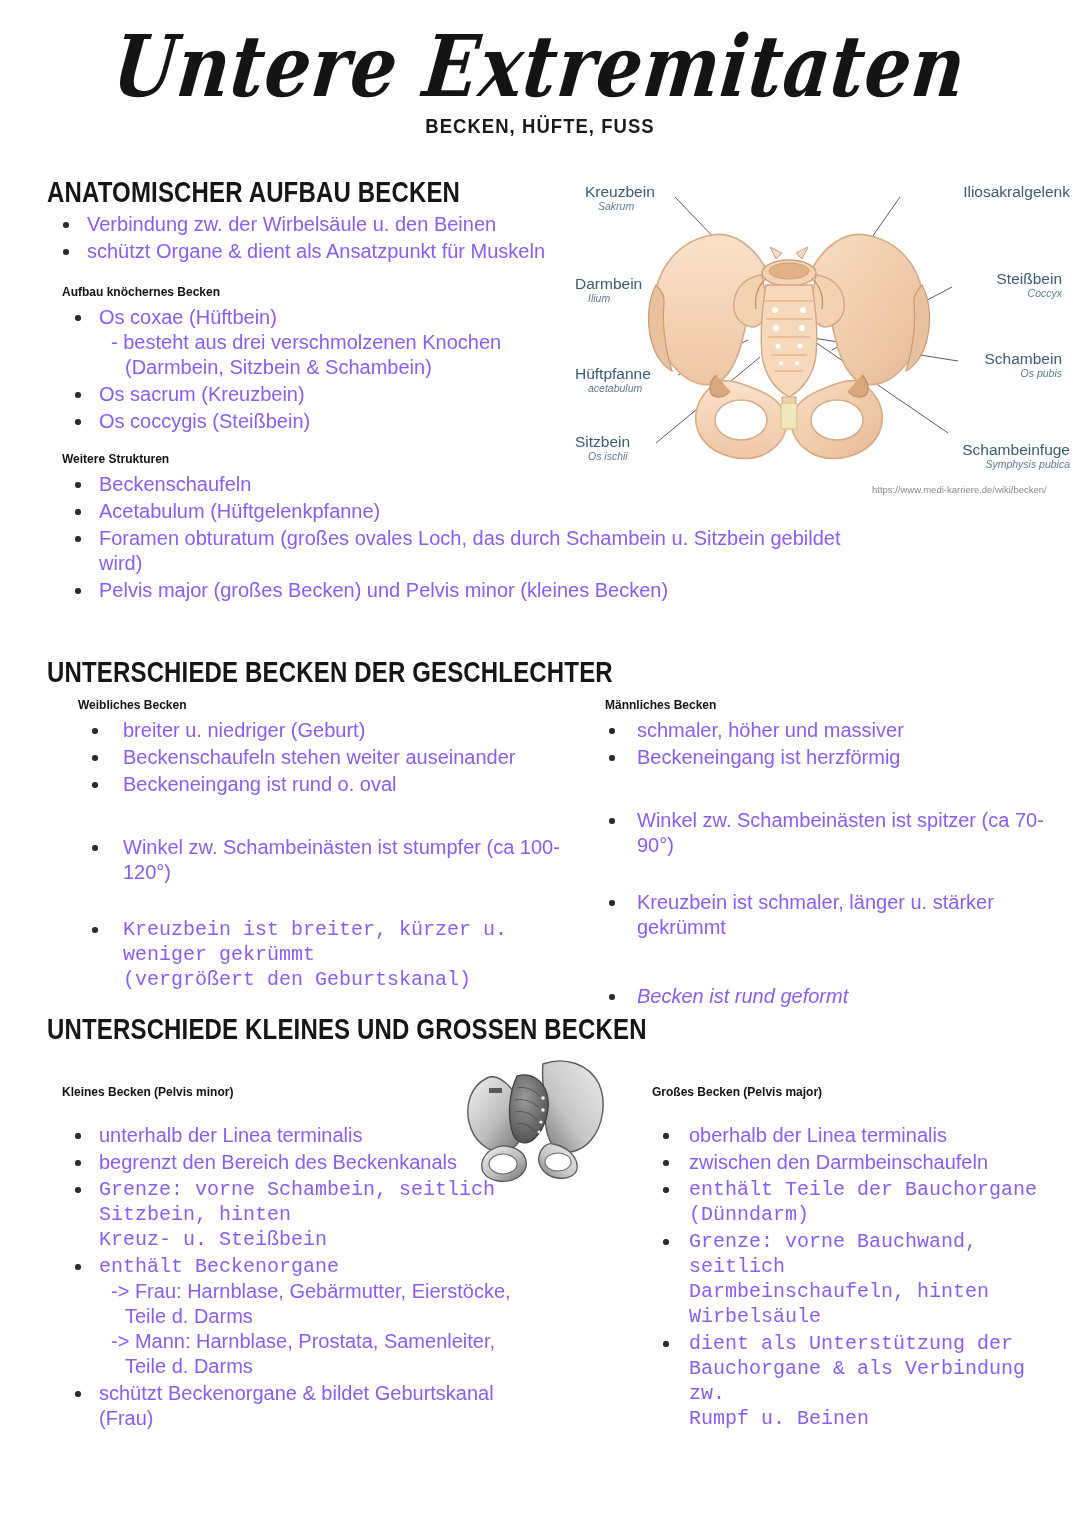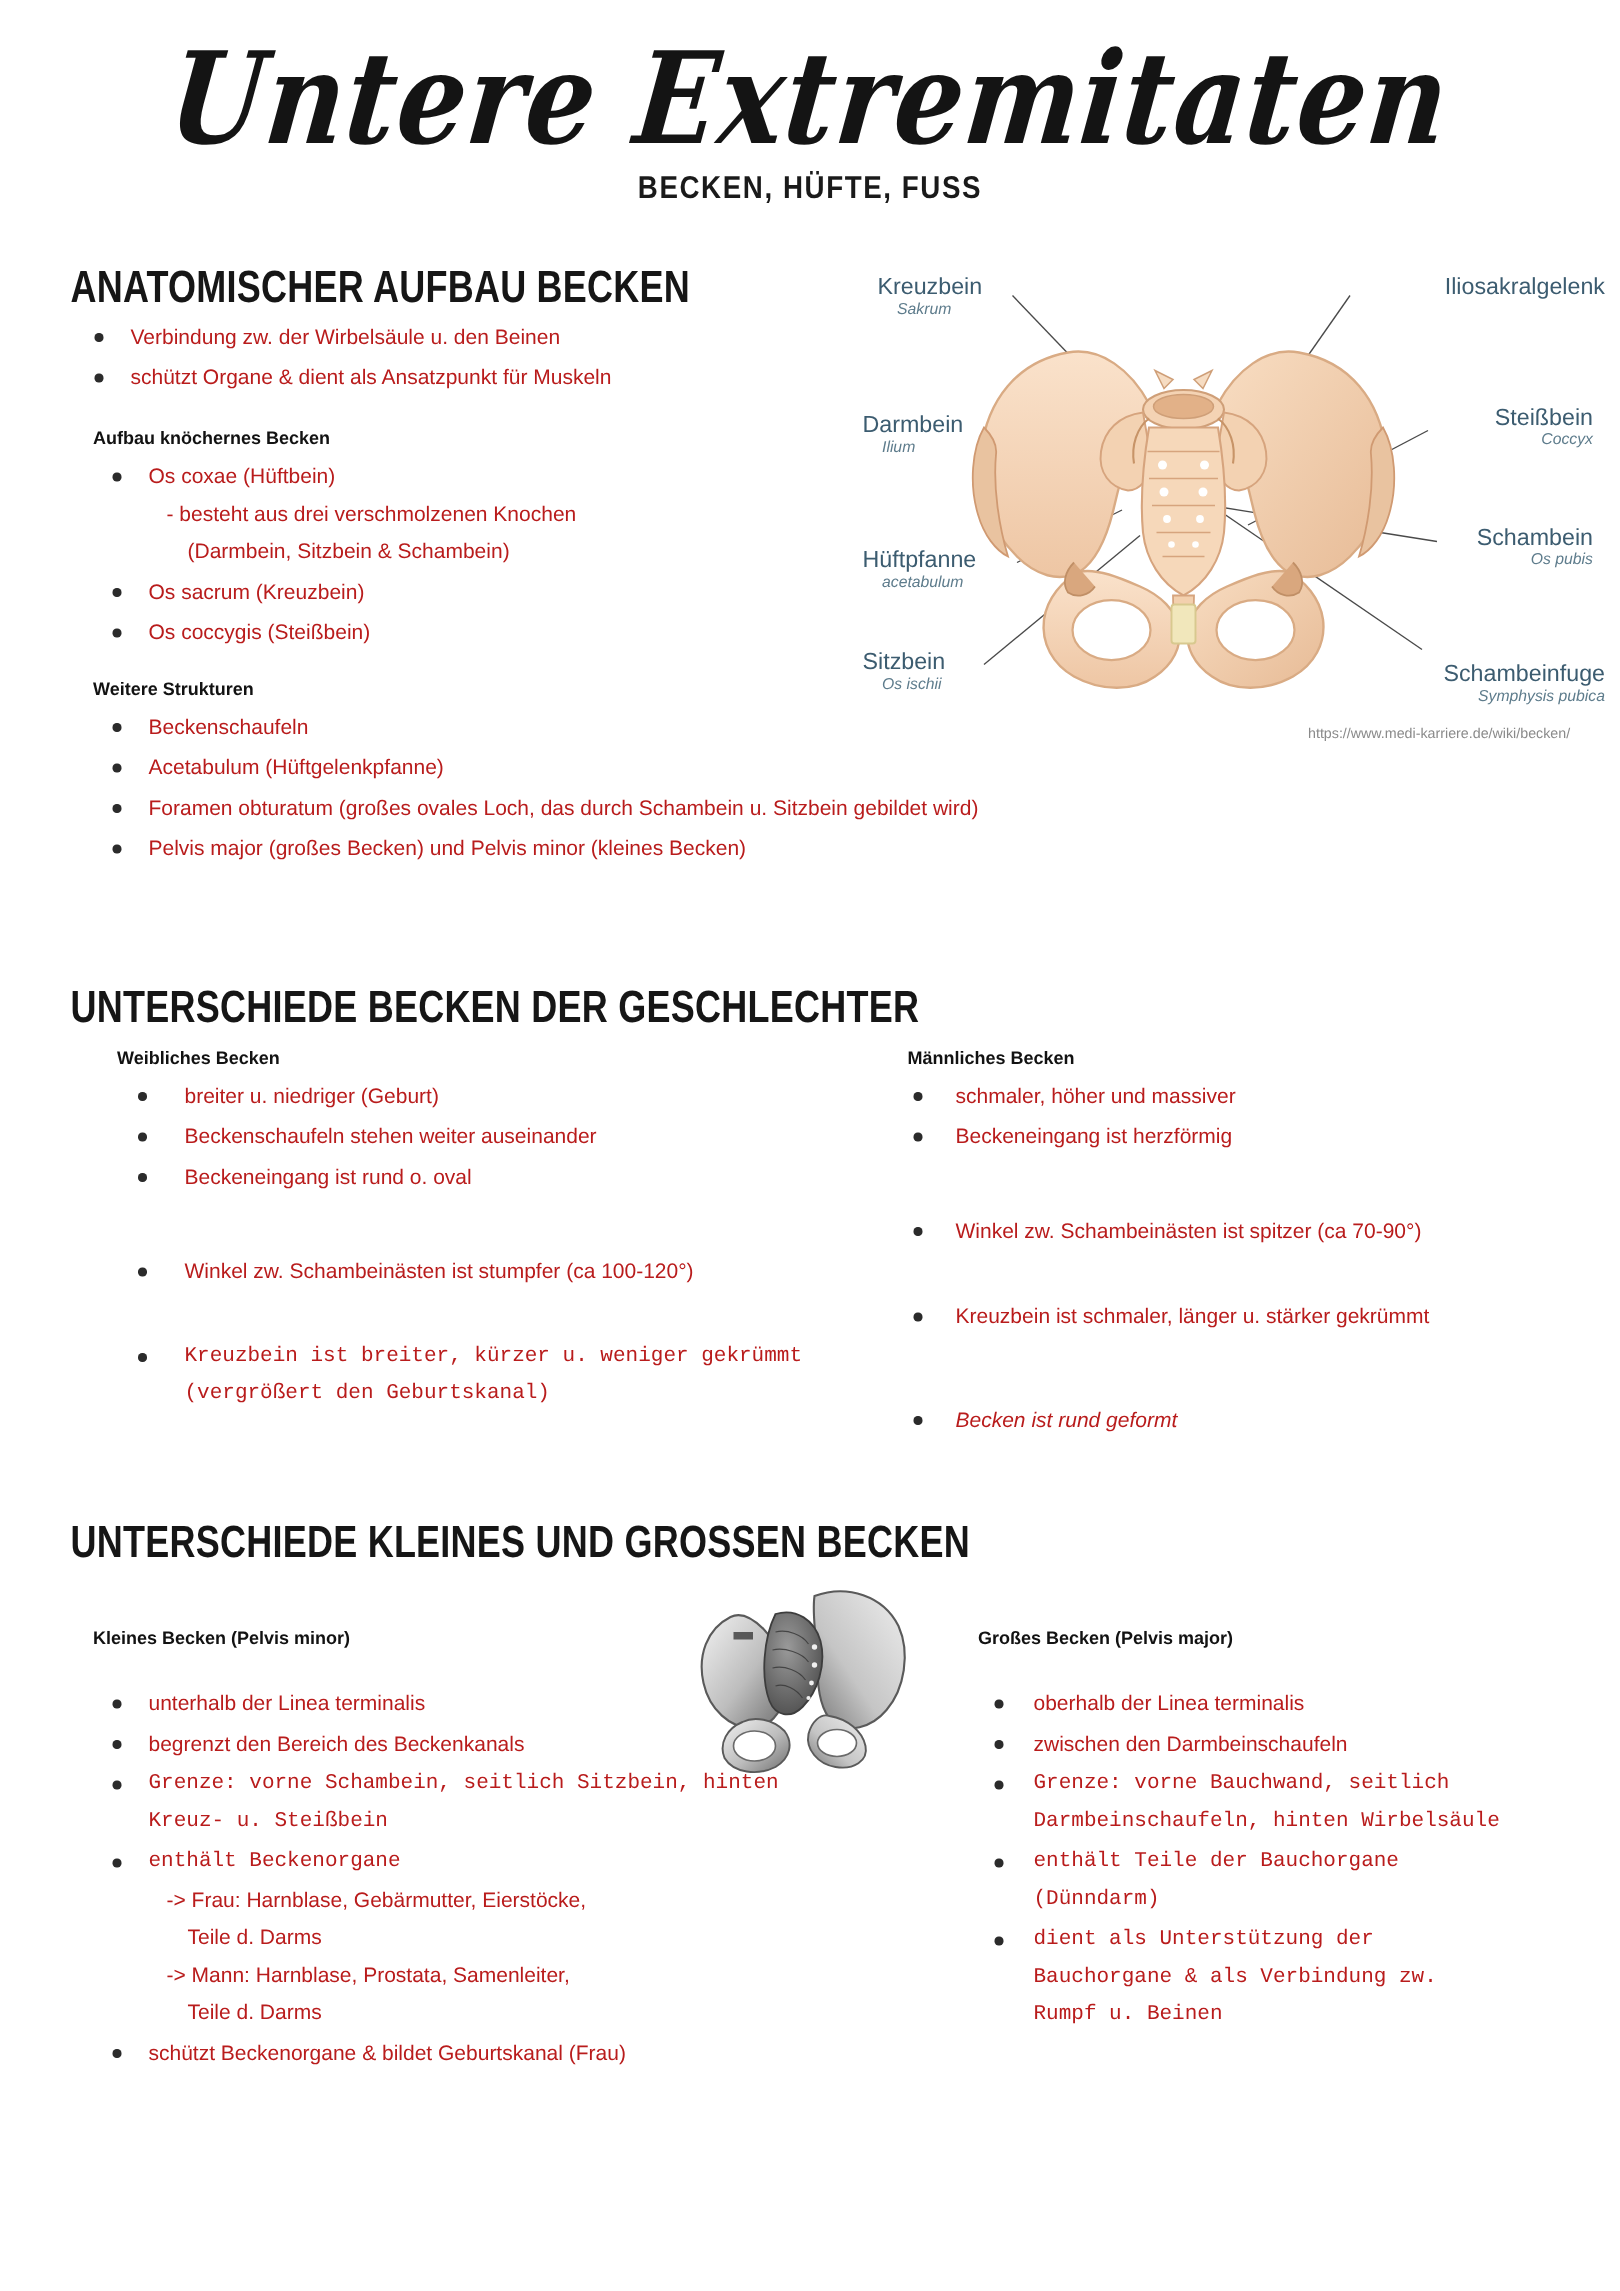--- a/index.html
+++ b/index.html
@@ -66,22 +66,22 @@
     margin: 0 0 6px 0;
   }
   ul.bullets {
     list-style: none;
     margin: 0;
     padding: 0;
   }
   ul.bullets > li {
     position: relative;
     padding-left: 37px;
-    color: #b91c1c;
-    font-size: 14px;
+    color: #8b5cf6;
+    font-size: 20px;
     line-height: 25px;
     margin-bottom: 2px;
   }
   ul.bullets > li.bulleted::before {
     content: "";
     position: absolute;
     left: 13px;
     top: 10px;
     width: 5.5px;
     height: 5.5px;
@@ -427,26 +427,26 @@
     <li class="bulleted">schützt Beckenorgane &amp; bildet Geburtskanal (Frau)</li>
   </ul>
 </div>
 
 <div id="sec3-right">
   <div class="sub-heading" style="margin-bottom:24px;">Großes Becken (Pelvis major)</div>
   <ul class="bullets">
     <li class="bulleted">oberhalb der Linea terminalis</li>
     <li class="bulleted">zwischen den Darmbeinschaufeln</li>
     <li class="bulleted">
+      <span class="cont-line">enthält Teile der Bauchorgane</span>
+      <span class="cont-line">(Dünndarm)</span>
+    </li>
+    <li class="bulleted">
       <span class="cont-line">Grenze: vorne Bauchwand, seitlich</span>
       <span class="cont-line">Darmbeinschaufeln, hinten Wirbelsäule</span>
-    </li>
-    <li class="bulleted">
-      <span class="cont-line">enthält Teile der Bauchorgane</span>
-      <span class="cont-line">(Dünndarm)</span>
     </li>
     <li class="bulleted">
       <span class="cont-line">dient als Unterstützung der</span>
       <span class="cont-line">Bauchorgane &amp; als Verbindung zw.</span>
       <span class="cont-line">Rumpf u. Beinen</span>
     </li>
   </ul>
 </div>
 
 </body></html>

